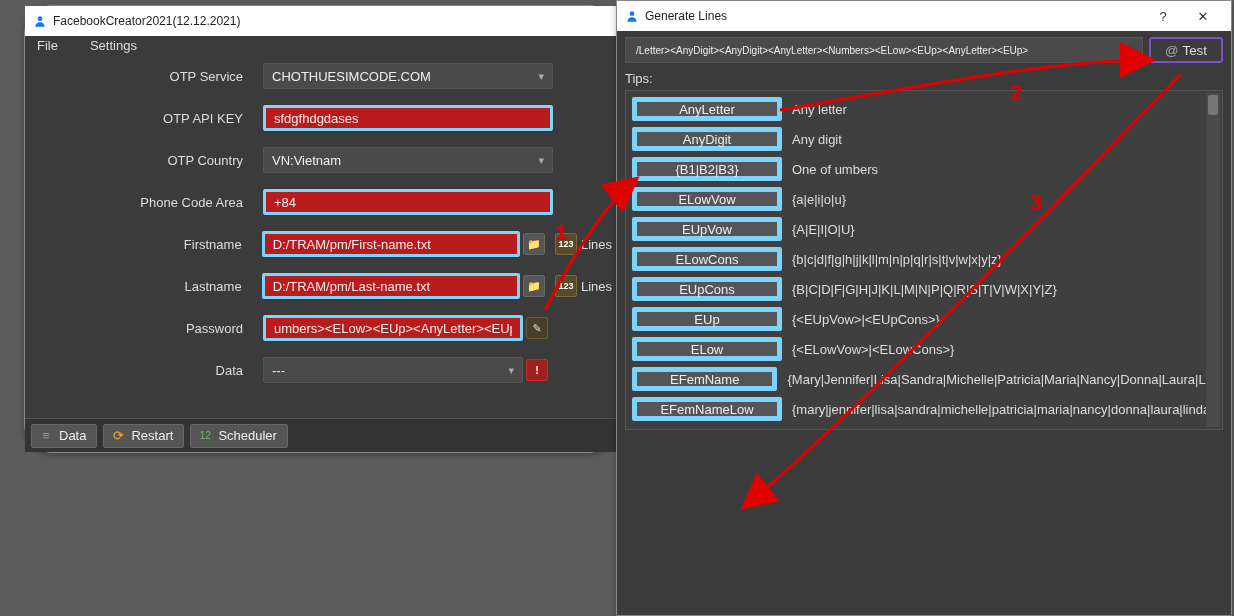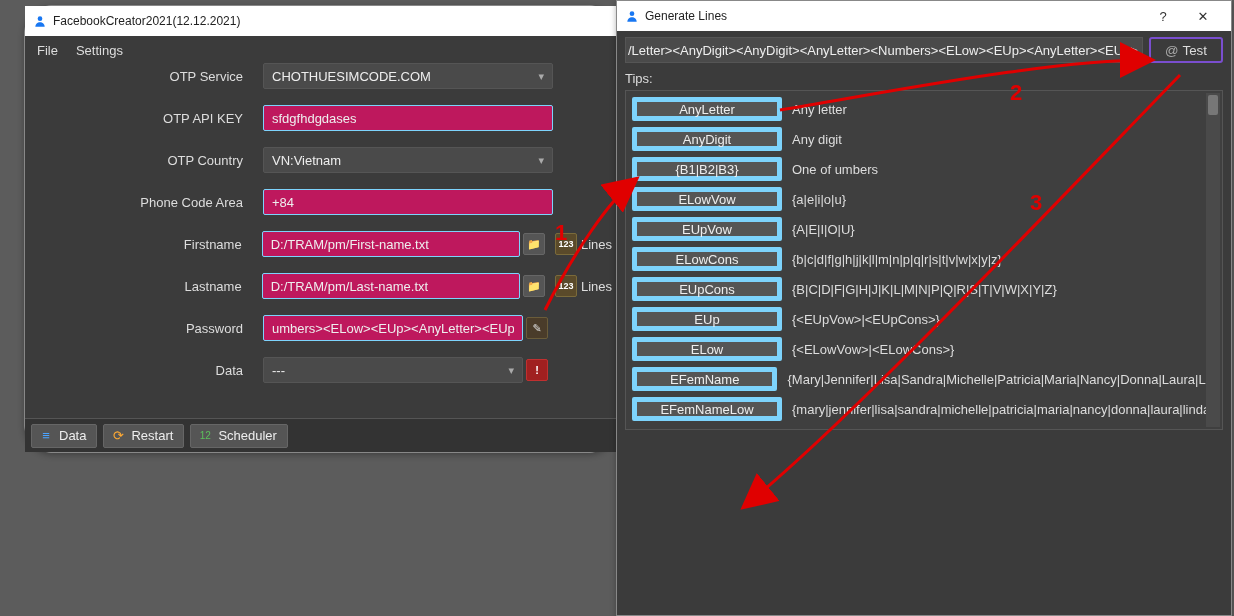--- a/index.html
+++ b/index.html
@@ -44,43 +44,43 @@
     color: #ddd;
   }
 
   
   #win1 { left: 24px; top: 5px; width: 593px; height: 448px; border-radius: 29px; }
   #win1 .window-body { height: calc(100% - 30px); display:flex; flex-direction:column; }
   .menubar {
     height: 24px;
     background: #3b3b3b;
     display: flex;
-    align-items: flex-end;
+    align-items: flex-start;
     padding: 0 6px;
-    gap: 6px;
+    gap: 20px;
     font-size: 13px;
   }
   .menu-item { padding: 2px 6px; }
   .form-area { flex: 1; overflow: hidden; padding-right: 4px; }
   .form-row {
     display: flex;
     align-items: center;
     min-height: 32px;
     margin-bottom: 10px;
   }
   .form-label {
     width: 238px;
     text-align: right;
     padding-right: 20px;
     font-size: 13px;
     color: #ddd;
   }
   .form-input {
-    background: #be185d;
-    border: 1px solid #7dd3fc;
+    background: #b91c1c;
+    border: 3px solid #7dd3fc;
     color: #eee;
     height: 26px;
     padding: 0 8px;
     font-size: 13px;
     border-radius: 2px;
   }
   .form-select {
     background: #4a4a4a;
     border: 1px solid #555;
     color: #eee;
@@ -139,22 +139,22 @@
   
   #win2 { left: 616px; top: 0; width: 616px; height: 616px; }
   #win2 .window-body { height: calc(100% - 30px); padding: 6px 8px 8px 8px; display:flex; flex-direction:column; }
   .formula-row { display:flex; gap:6px; align-items:center; margin-bottom:6px; }
   .formula-input {
     flex: 1;
     background: #4a4a4a;
     border: 1px solid #555;
     color: #eee;
     height: 26px;
-    padding: 0 2px;
-    font-size: 13px;
+    padding: 0 10px;
+    font-size: 10px;
     white-space: nowrap;
     overflow: hidden;
     display:flex;
     align-items:center;
   }
   .test-btn {
     height: 26px;
     padding: 0 14px;
     background: #3b3b3b;
     border: 2px solid #7a4ecf;

